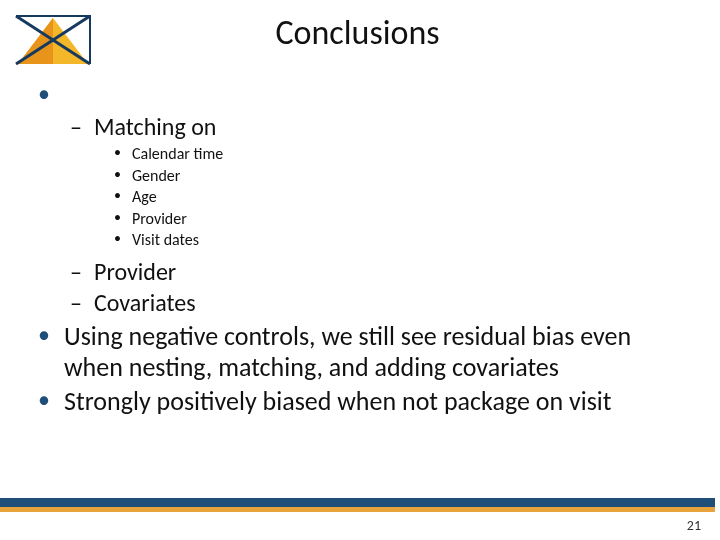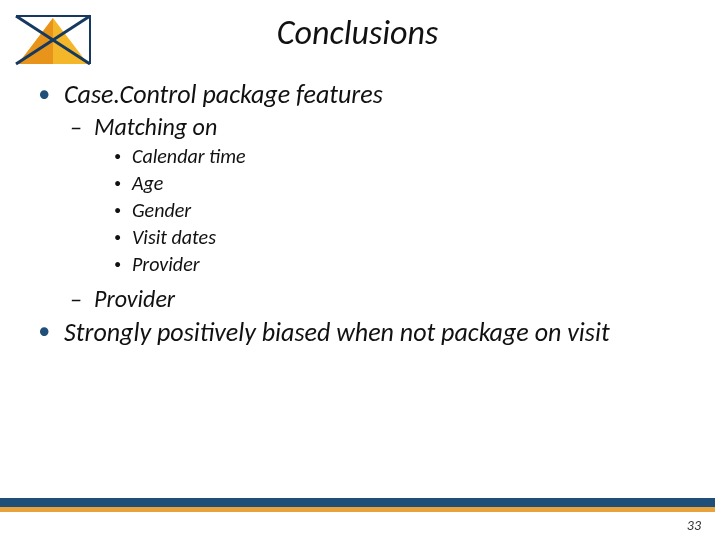--- a/index.html
+++ b/index.html
@@ -1,29 +1,29 @@
 <!DOCTYPE html>
 <html><head>
 <meta charset="utf-8">
 <style>
   * { margin: 0; padding: 0; box-sizing: border-box; }
   html, body { width: 720px; height: 540px; font-family: Calibri, "Segoe UI", Arial, sans-serif; color: #111; background: #fff; overflow: hidden; }
-  .slide { position: relative; width: 715px; height: 540px; font-style: italic; }
+  .slide { position: relative; width: 715px; height: 540px; }
   .logo { position: absolute; top: 12px; left: 14px; width: 78px; height: 56px; }
   .title { position: absolute; top: 12px; left: 0; right: 0; text-align: center; font-size: 34px; font-weight: 400; }
   .content { position: absolute; top: 78px; left: 38px; right: 34px; }
   ul { list-style: none; }
   .l1 > li { font-size: 26px; margin-bottom: 4px; }
   .l1 > li::before { content: "•"; color: #1F4E79; display: inline-block; width: 26px; font-size: 24px; vertical-align: 1px; }
   .l1 > li.big::before { vertical-align: 2px; }
   .l2 { margin-left: 32px; margin-top: 2px; margin-bottom: 4px; }
   .l2 > li { font-size: 24px; margin-bottom: 2px; }
   .l2 > li::before { content: "–"; display: inline-block; width: 24px; }
   .l3 { margin-left: 44px; margin-top: 2px; margin-bottom: 6px; }
-  .l3 > li { font-size: 20px; line-height: 1.35; }
+  .l3 > li { font-size: 16px; line-height: 1.35; }
   .l3 > li::before { content: "•"; display: inline-block; width: 18px; font-size: 14px; vertical-align: 2px; }
   .l1 > li > span, .l2 > li > span, .l3 > li > span { display: inline; }
   .l1 > li.wrap { text-indent: -26px; padding-left: 26px; line-height: 1.18; }
   .l1 > li.wrap::before { text-indent: 0; }
   .band { position: absolute; left: 0; right: 0; bottom: 28px; height: 14px; }
   .band .bar1 { position: absolute; left: 0; right: 0; top: 0; height: 9px; background: #1F4E79; }
   .band .bar2 { position: absolute; left: 0; right: 0; top: 9px; height: 5px; background: #E8A33D; }
   .pagenum { position: absolute; right: 14px; bottom: 6px; font-size: 14px; color: #333; }
 </style>
 </head>
@@ -37,37 +37,39 @@
     <polygon points="4,52 39,6 39,52" fill="#E8941A"></polygon>
     <line x1="2" y1="4" x2="76" y2="52" stroke="#163A5F" stroke-width="3"></line>
     <line x1="76" y1="4" x2="2" y2="52" stroke="#163A5F" stroke-width="3"></line>
     <polyline points="2,4 76,4 76,52" fill="none" stroke="#163A5F" stroke-width="2"></polyline>
   </svg>
 
   <div class="title">Conclusions</div>
 
   <div class="content">
     <ul class="l1">
-      <li><span>Case.Control package features</span>
+      <li>
         <ul class="l2">
           <li><span>Matching on</span>
             <ul class="l3">
               <li><span>Calendar time</span></li>
+              <li><span>Gender</span></li>
               <li><span>Age</span></li>
-              <li><span>Gender</span></li>
+              <li><span>Provider</span></li>
               <li><span>Visit dates</span></li>
-              <li><span>Provider</span></li>
             </ul>
           </li>
           <li><span>Provider</span></li>
+          <li><span>Covariates</span></li>
         </ul>
       </li>
+      <li class="wrap big"><span>Using negative controls, we still see residual bias even when nesting, matching, and adding covariates</span></li>
       <li class="wrap big"><span>Strongly positively biased when not package on visit</span></li>
     </ul>
   </div>
 
   <div class="band">
     <div class="bar1"></div>
     <div class="bar2"></div>
   </div>
-  <div class="pagenum">33</div>
+  <div class="pagenum">21</div>
 
 </div>
 
 </body></html>

